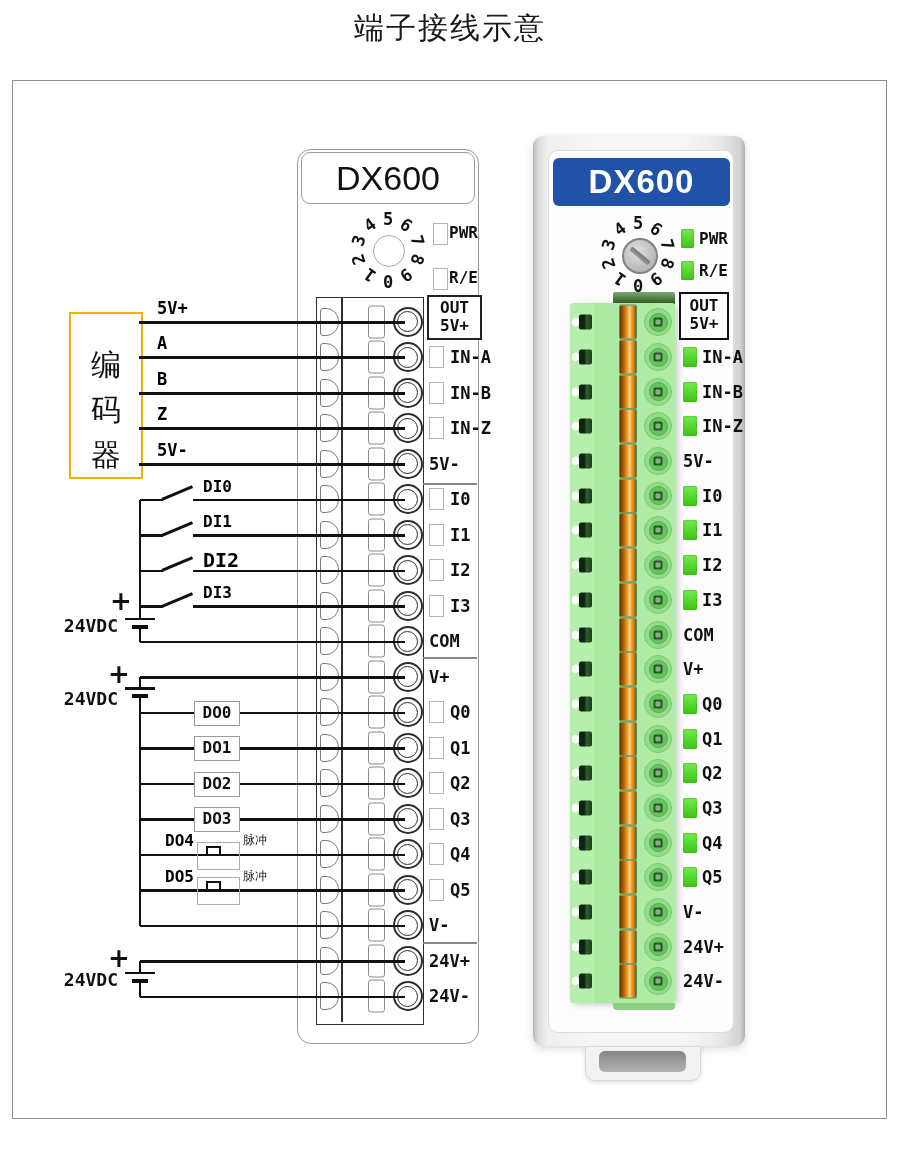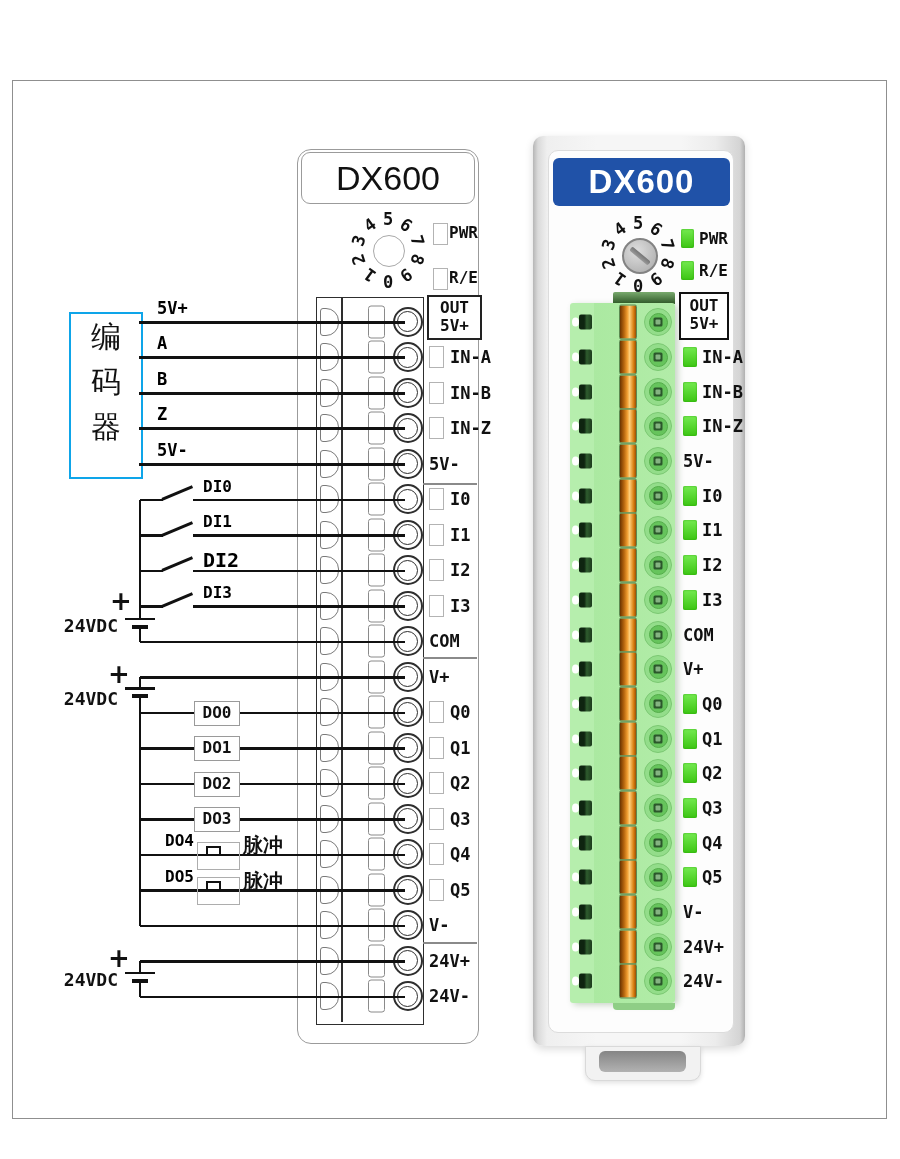--- a/index.html
+++ b/index.html
@@ -12,27 +12,27 @@
   
   .w{position:absolute;height:2.5px;background:#111;z-index:6}
   .vv{position:absolute;width:2.5px;background:#111;z-index:6}
   .wl{position:absolute;font:700 17px "DejaVu Sans Mono",monospace;color:#000;z-index:7;white-space:nowrap}
   .blade{position:absolute;width:33px;height:2.5px;background:#111;z-index:6;
          transform:rotate(-23deg);transform-origin:left center}
   .batL{position:absolute;width:30px;height:2.5px;background:#111;z-index:6}
   .batS{position:absolute;width:16px;height:4px;background:#111;z-index:6}
   .plus{position:absolute;width:36px;text-align:center;font:800 26px "DejaVu Sans",sans-serif;z-index:7}
   .vdc{position:absolute;width:62px;text-align:right;font:700 18px "DejaVu Sans Mono",monospace;z-index:7}
-  .encbox{position:absolute;left:69px;top:312px;width:70px;height:163px;border:2px solid #0ea5e9;
-          background:#fff;z-index:5;display:flex;align-items:flex-start;justify-content:center}
+  .encbox{position:absolute;left:69px;top:312px;width:70px;height:163px;border:2px solid #eab308;
+          background:#fff;z-index:5;display:flex;align-items:flex-end;justify-content:center}
   .enctext{width:34px;font-size:30px;line-height:45px;font-weight:500;word-break:break-all;text-align:center}
   .ldbox{position:absolute;width:44px;height:23px;border:1.5px solid #9a9a9a;background:#fff;z-index:7;
          font:700 16px "DejaVu Sans Mono",monospace;text-align:center;line-height:21px}
   .pbox{position:absolute;width:41px;height:26px;border:1.5px solid #adadad;background:transparent;z-index:7}
-  .pnote{position:absolute;font-weight:700;font-size:20px;z-index:7;white-space:nowrap}
+  .pnote{position:absolute;font-weight:400;font-size:12px;z-index:7;white-space:nowrap}
   
   .sm-outline{position:absolute;left:297px;top:149px;width:180px;height:893px;
               border:1.5px solid #9b9b9b;border-radius:14px;background:#fff}
   .sm-badge{position:absolute;left:301px;top:152px;width:172px;height:50px;border:1.5px solid #9b9b9b;
             border-radius:9px;text-align:center;line-height:50px;font-size:34px;font-weight:500;color:#111}
   .knobL{position:absolute;left:373px;top:235px;width:30px;height:30px;border:1.5px solid #a9a9a9;border-radius:50%}
   .ring{position:absolute;width:0;height:0;z-index:2}
   .dg{position:absolute;left:0;top:0;font:700 17px "DejaVu Sans Mono",monospace;
       transform:translate(-50%,-50%) rotate(var(--a)) translateY(-31px)}
   .a0{--a:0deg}.a1{--a:36deg}.a2{--a:72deg}.a3{--a:108deg}.a4{--a:144deg}
@@ -101,20 +101,21 @@
   .dintab{position:absolute;left:585px;top:1046px;width:114px;height:33px;background:#f2f2f2;
           border:1px solid #d9d9d9;border-radius:0 0 10px 10px;box-shadow:0 2px 5px rgba(0,0,0,.12)}
   .dinslot{position:absolute;left:599px;top:1051px;width:87px;height:21px;border-radius:6px;
            background:linear-gradient(180deg,#858585,#b2b2b2)}
 </style>
 </head>
 <body>
 
 <div class="page">
 
+  <div class="title">端子接线示意</div>
   <div class="frame"></div>
 
   <div class="sm-outline"></div>
   <div class="sm-badge">DX600</div>
 
   <div class="knobL"></div>
   <div class="ring" style="left:388px;top:250px">
     <span class="dg a0">5</span>
     <span class="dg a1">6</span>
     <span class="dg a2">7</span>

